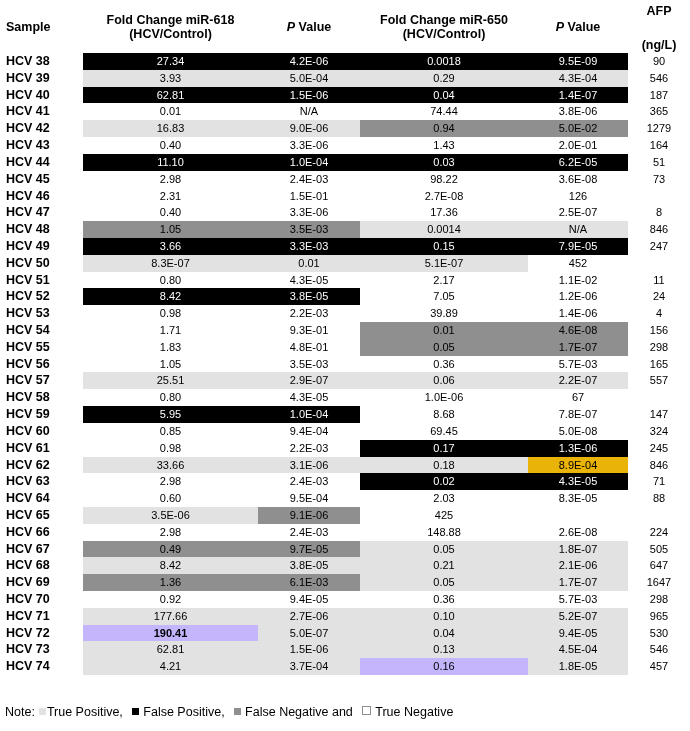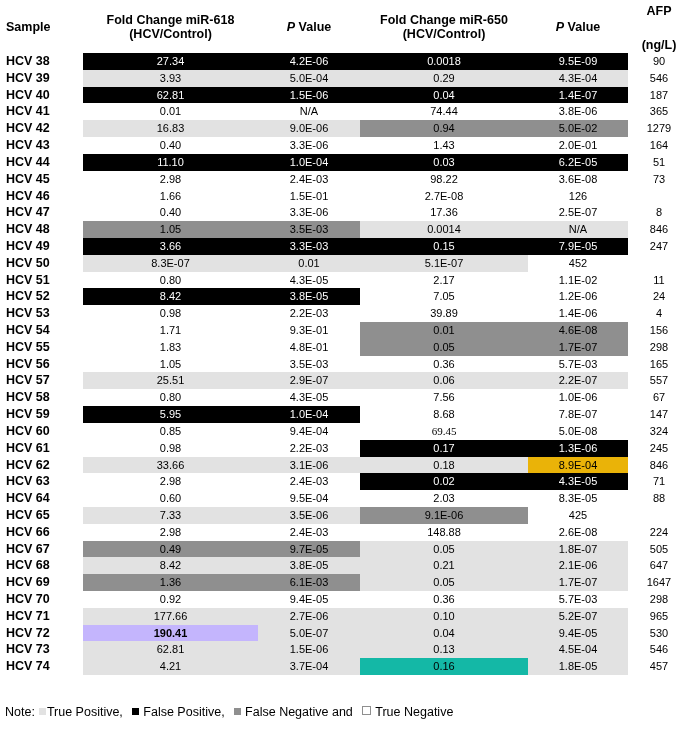--- a/index.html
+++ b/index.html
@@ -167,21 +167,21 @@
       <div class="trow">
         <div class="cell c-sample">HCV 45</div>
         <div class="cell c-fc618" style="background: rgb(255, 255, 255); color: rgb(0, 0, 0);">2.98</div>
         <div class="cell c-p618" style="background: rgb(255, 255, 255); color: rgb(0, 0, 0);">2.4E-03</div>
         <div class="cell c-fc650" style="background: rgb(255, 255, 255); color: rgb(0, 0, 0);">98.22</div>
         <div class="cell c-p650" style="background: rgb(255, 255, 255); color: rgb(0, 0, 0);">3.6E-08</div>
         <div class="cell c-afp">73</div>
       </div>
       <div class="trow">
         <div class="cell c-sample">HCV 46</div>
-        <div class="cell c-fc618" style="background: rgb(255, 255, 255); color: rgb(0, 0, 0);">1.66</div>
+        <div class="cell c-fc618" style="background: rgb(255, 255, 255); color: rgb(0, 0, 0);">2.31</div>
         <div class="cell c-p618" style="background: rgb(255, 255, 255); color: rgb(0, 0, 0);">1.5E-01</div>
         <div class="cell c-p650" style="background: rgb(255, 255, 255); color: rgb(0, 0, 0);">2.7E-08</div>
         <div class="cell c-afp">126</div>
       </div>
       <div class="trow">
         <div class="cell c-sample">HCV 47</div>
         <div class="cell c-fc618" style="background: rgb(255, 255, 255); color: rgb(0, 0, 0);">0.40</div>
         <div class="cell c-p618" style="background: rgb(255, 255, 255); color: rgb(0, 0, 0);">3.3E-06</div>
         <div class="cell c-fc650" style="background: rgb(255, 255, 255); color: rgb(0, 0, 0);">17.36</div>
         <div class="cell c-p650" style="background: rgb(255, 255, 255); color: rgb(0, 0, 0);">2.5E-07</div>
@@ -263,37 +263,36 @@
         <div class="cell c-fc618" style="background: rgb(226, 226, 226); color: rgb(0, 0, 0);">25.51</div>
         <div class="cell c-p618" style="background: rgb(226, 226, 226); color: rgb(0, 0, 0);">2.9E-07</div>
         <div class="cell c-fc650" style="background: rgb(226, 226, 226); color: rgb(0, 0, 0);">0.06</div>
         <div class="cell c-p650" style="background: rgb(226, 226, 226); color: rgb(0, 0, 0);">2.2E-07</div>
         <div class="cell c-afp">557</div>
       </div>
       <div class="trow">
         <div class="cell c-sample">HCV 58</div>
         <div class="cell c-fc618" style="background: rgb(255, 255, 255); color: rgb(0, 0, 0);">0.80</div>
         <div class="cell c-p618" style="background: rgb(255, 255, 255); color: rgb(0, 0, 0);">4.3E-05</div>
-        <div class="cell c-fc650" style="background: rgb(255, 255, 255); color: rgb(0, 0, 0);">7.56</div>
         <div class="cell c-p650" style="background: rgb(255, 255, 255); color: rgb(0, 0, 0);">1.0E-06</div>
         <div class="cell c-afp">67</div>
       </div>
       <div class="trow">
         <div class="cell c-sample">HCV 59</div>
         <div class="cell c-fc618" style="background: rgb(0, 0, 0); color: rgb(255, 255, 255);">5.95</div>
         <div class="cell c-p618" style="background: rgb(0, 0, 0); color: rgb(255, 255, 255);">1.0E-04</div>
         <div class="cell c-fc650" style="background: rgb(255, 255, 255); color: rgb(0, 0, 0);">8.68</div>
         <div class="cell c-p650" style="background: rgb(255, 255, 255); color: rgb(0, 0, 0);">7.8E-07</div>
         <div class="cell c-afp">147</div>
       </div>
       <div class="trow">
         <div class="cell c-sample">HCV 60</div>
         <div class="cell c-fc618" style="background: rgb(255, 255, 255); color: rgb(0, 0, 0);">0.85</div>
         <div class="cell c-p618" style="background: rgb(255, 255, 255); color: rgb(0, 0, 0);">9.4E-04</div>
-        <div class="cell c-fc650" style="background: rgb(255, 255, 255); color: rgb(0, 0, 0); font-family: Liberation Serif, serif;">69.45</div>
+        <div class="cell c-fc650" style="background: rgb(255, 255, 255); color: rgb(0, 0, 0);">69.45</div>
         <div class="cell c-p650" style="background: rgb(255, 255, 255); color: rgb(0, 0, 0);">5.0E-08</div>
         <div class="cell c-afp">324</div>
       </div>
       <div class="trow">
         <div class="cell c-sample">HCV 61</div>
         <div class="cell c-fc618" style="background: rgb(255, 255, 255); color: rgb(0, 0, 0);">0.98</div>
         <div class="cell c-p618" style="background: rgb(255, 255, 255); color: rgb(0, 0, 0);">2.2E-03</div>
         <div class="cell c-fc650" style="background: rgb(0, 0, 0); color: rgb(255, 255, 255);">0.17</div>
         <div class="cell c-p650" style="background: rgb(0, 0, 0); color: rgb(255, 255, 255);">1.3E-06</div>
         <div class="cell c-afp">245</div>
@@ -317,21 +316,20 @@
       <div class="trow">
         <div class="cell c-sample">HCV 64</div>
         <div class="cell c-fc618" style="background: rgb(255, 255, 255); color: rgb(0, 0, 0);">0.60</div>
         <div class="cell c-p618" style="background: rgb(255, 255, 255); color: rgb(0, 0, 0);">9.5E-04</div>
         <div class="cell c-fc650" style="background: rgb(255, 255, 255); color: rgb(0, 0, 0);">2.03</div>
         <div class="cell c-p650" style="background: rgb(255, 255, 255); color: rgb(0, 0, 0);">8.3E-05</div>
         <div class="cell c-afp">88</div>
       </div>
       <div class="trow">
         <div class="cell c-sample">HCV 65</div>
-        <div class="cell c-fc618" style="background: rgb(226, 226, 226); color: rgb(0, 0, 0);">7.33</div>
         <div class="cell c-p618" style="background: rgb(226, 226, 226); color: rgb(0, 0, 0);">3.5E-06</div>
         <div class="cell c-p650" style="background: rgb(143, 143, 143); color: rgb(0, 0, 0);">9.1E-06</div>
         <div class="cell c-afp">425</div>
       </div>
       <div class="trow">
         <div class="cell c-sample">HCV 66</div>
         <div class="cell c-fc618" style="background: rgb(255, 255, 255); color: rgb(0, 0, 0);">2.98</div>
         <div class="cell c-p618" style="background: rgb(255, 255, 255); color: rgb(0, 0, 0);">2.4E-03</div>
         <div class="cell c-fc650" style="background: rgb(255, 255, 255); color: rgb(0, 0, 0);">148.88</div>
         <div class="cell c-p650" style="background: rgb(255, 255, 255); color: rgb(0, 0, 0);">2.6E-08</div>
@@ -390,21 +388,21 @@
         <div class="cell c-fc618" style="background: rgb(226, 226, 226); color: rgb(0, 0, 0);">62.81</div>
         <div class="cell c-p618" style="background: rgb(226, 226, 226); color: rgb(0, 0, 0);">1.5E-06</div>
         <div class="cell c-fc650" style="background: rgb(226, 226, 226); color: rgb(0, 0, 0);">0.13</div>
         <div class="cell c-p650" style="background: rgb(226, 226, 226); color: rgb(0, 0, 0);">4.5E-04</div>
         <div class="cell c-afp">546</div>
       </div>
       <div class="trow">
         <div class="cell c-sample">HCV 74</div>
         <div class="cell c-fc618" style="background: rgb(226, 226, 226); color: rgb(0, 0, 0);">4.21</div>
         <div class="cell c-p618" style="background: rgb(226, 226, 226); color: rgb(0, 0, 0);">3.7E-04</div>
-        <div class="cell c-fc650" style="background: #14b8a6; color: rgb(0, 0, 0);">0.16</div>
+        <div class="cell c-fc650" style="background: #c4b5fd; color: rgb(0, 0, 0);">0.16</div>
         <div class="cell c-p650" style="background: rgb(226, 226, 226); color: rgb(0, 0, 0);">1.8E-05</div>
         <div class="cell c-afp">457</div>
       </div>
     </div>
 
   <div class="note">
     <span>Note:</span><span id="legend"><span class="sq first" style="background: rgb(226, 226, 226);"></span><span>True Positive, </span><span class="sq" style="background: rgb(0, 0, 0);"></span><span>False Positive, </span><span class="sq" style="background: rgb(143, 143, 143);"></span><span>False Negative and </span><span class="sq" style="background: rgb(255, 255, 255); border: 1px solid rgb(143, 143, 143);"></span><span>True Negative</span></span>
   </div>
 
 </div>

